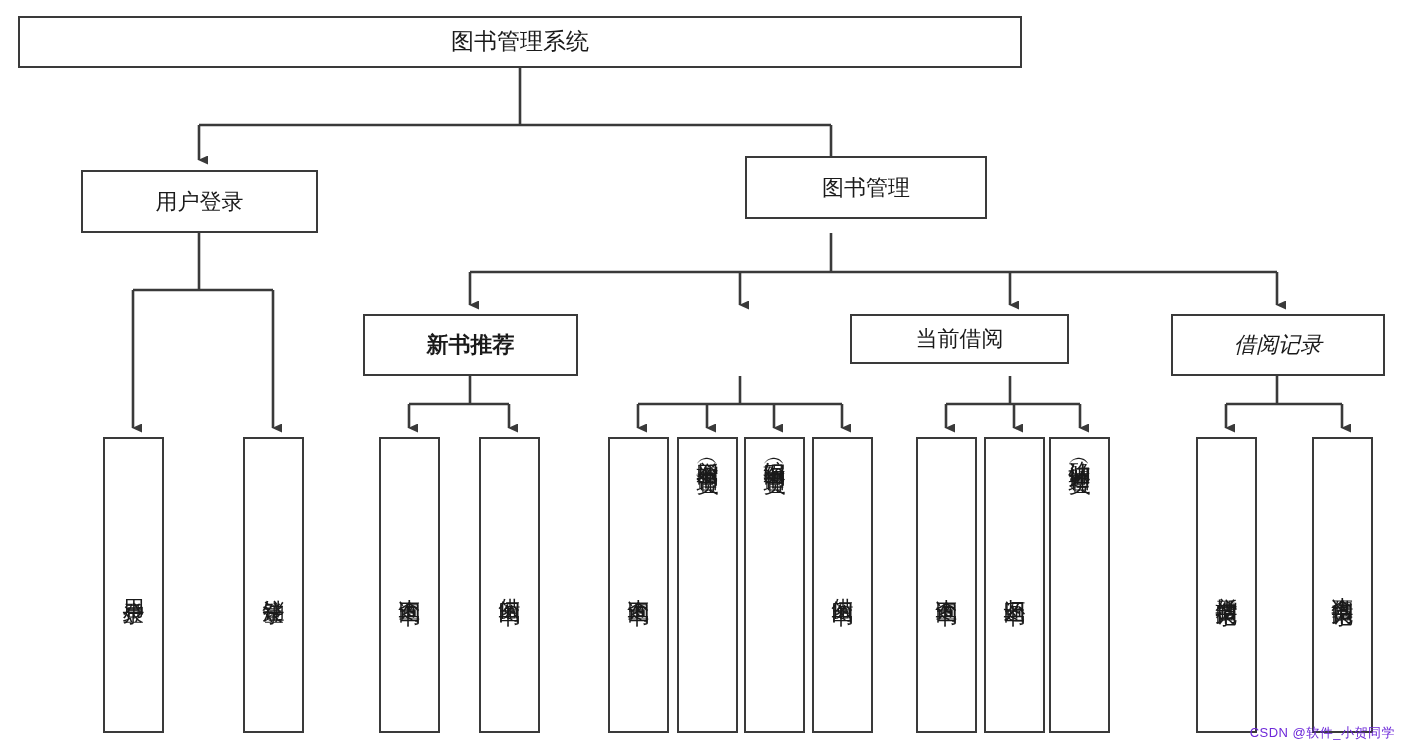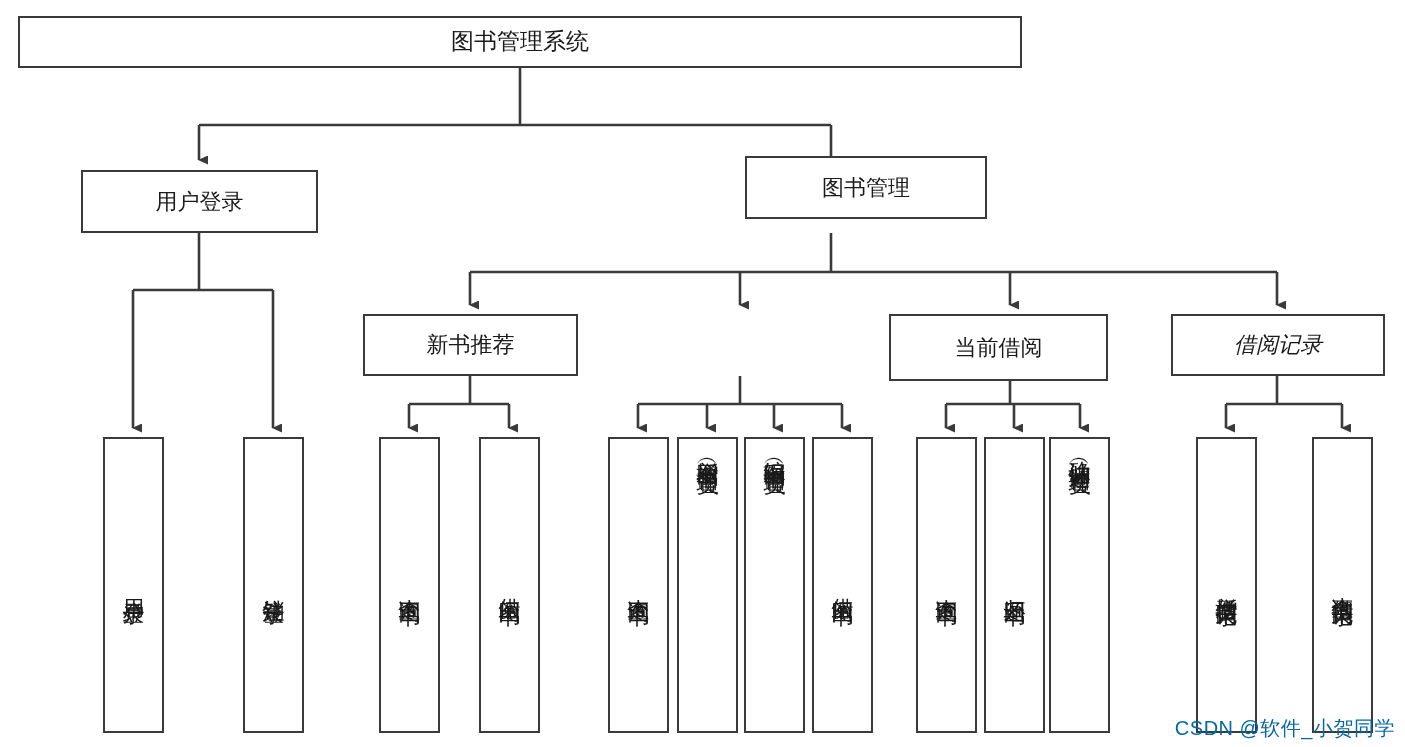--- a/index.html
+++ b/index.html
@@ -57,22 +57,22 @@
     line-height: 1;
     white-space: nowrap;
   }
   .node.leaf.top-aligned {
     align-items: flex-start;
   }
   #watermark {
     position: absolute;
     right: 10px;
     bottom: 5px;
-    font-size: 20px;
-    color: #0369a1;
+    font-size: 13px;
+    color: #6d28d9;
     letter-spacing: 0.5px;
     white-space: nowrap;
     pointer-events: none;
   }
 </style>
 </head>
 <body>
 
 <div id="diagram-root">
 
@@ -133,26 +133,26 @@
   </div>
 
   <div class="node level-1" style="left:81px; top:170px; width:237px; height:63px;">
     <span class="node-label">用户登录</span>
   </div>
 
   <div class="node level-1" style="left:712px; top:156px; width:242px; height:63px;margin-left:33px;">
     <span class="node-label">图书管理</span>
   </div>
 
-  <div class="node level-2" style="left:363px; top:314px; width:215px; height:62px;">
+  <div class="node level-2" style="left:363px; top:314px; width:215px; height:62px;font-weight:bold;">
     <span class="node-label">新书推荐</span>
   </div>
 
 
-  <div class="node level-2" style="left:889px; top:314px; width:219px; height:67px;">
+  <div class="node level-2" style="left:850px; top:314px; width:219px; height:50px;">
     <span class="node-label">当前借阅</span>
   </div>
 
   <div class="node level-2" style="left:1171px; top:314px; width:214px; height:62px;font-style:italic;">
     <span class="node-label">借阅记录</span>
   </div>
 
   <div class="node leaf" style="left:103px; top:437px; width:61px; height:296px;">
     <span class="node-label">用户登录</span>
   </div>

